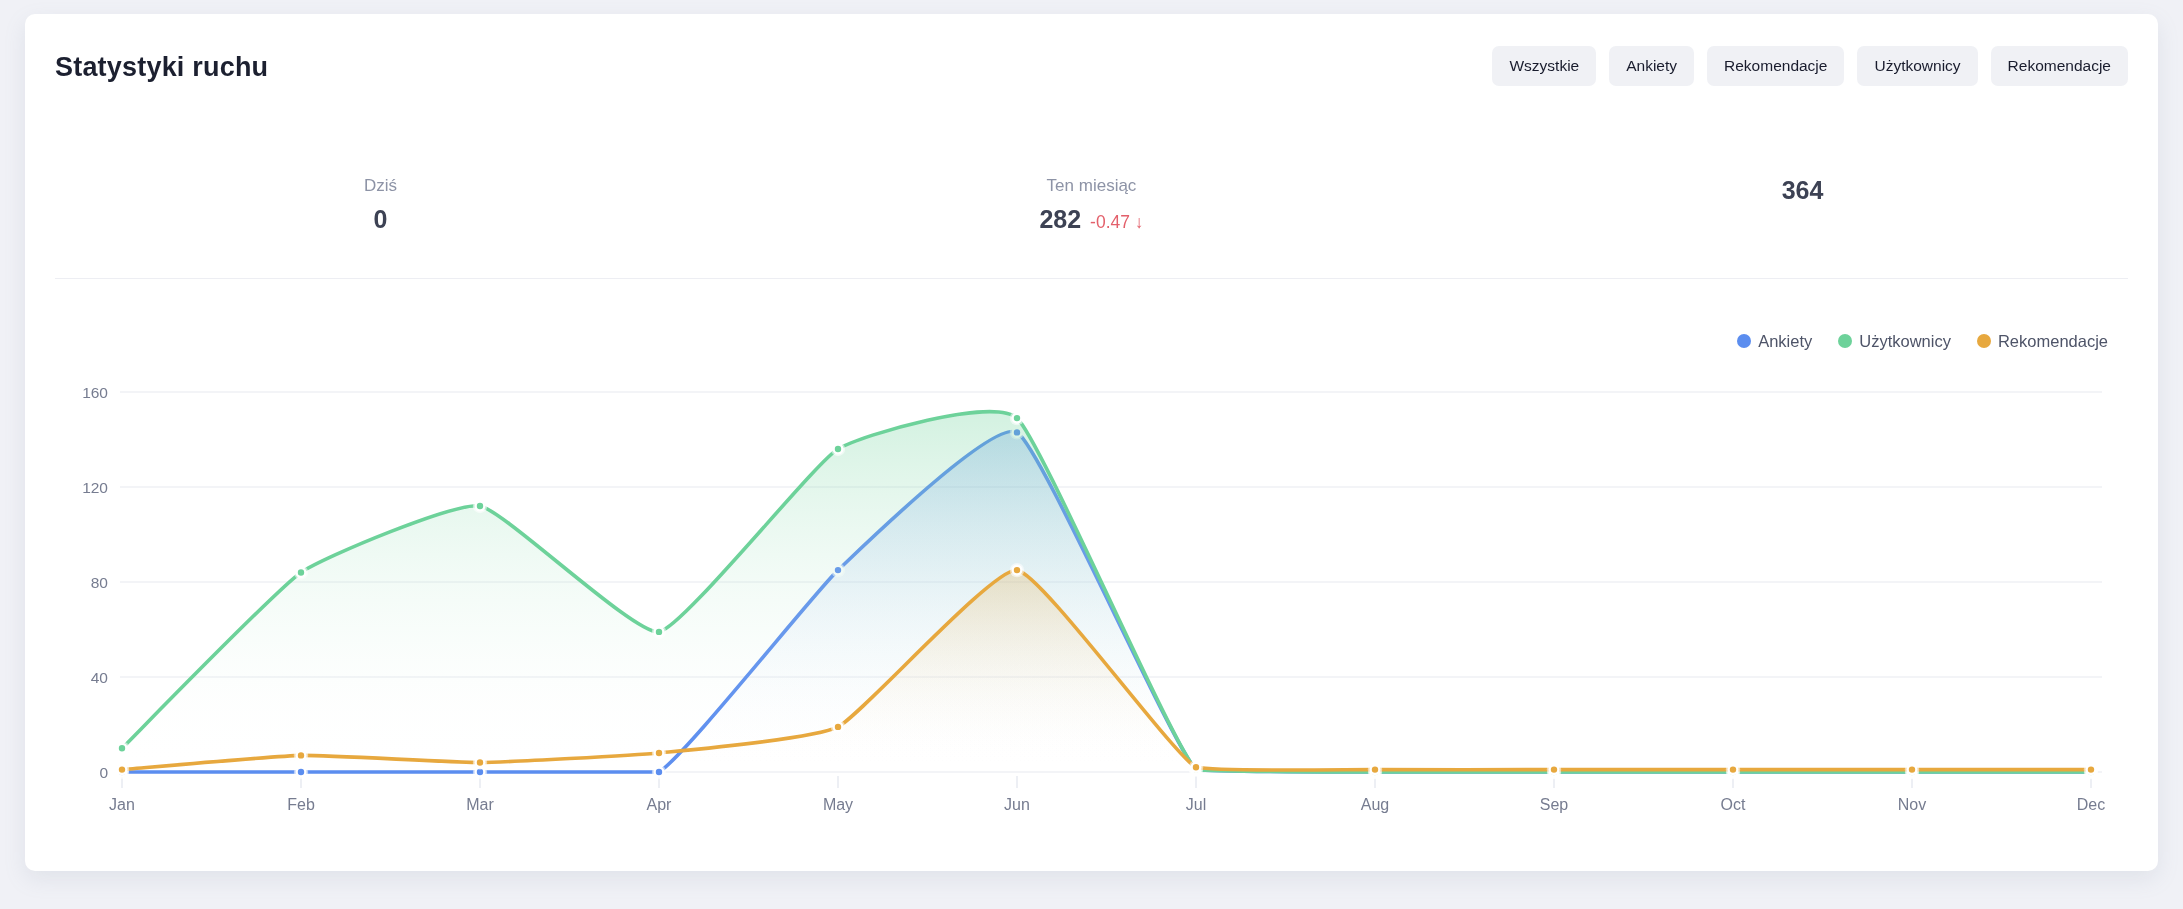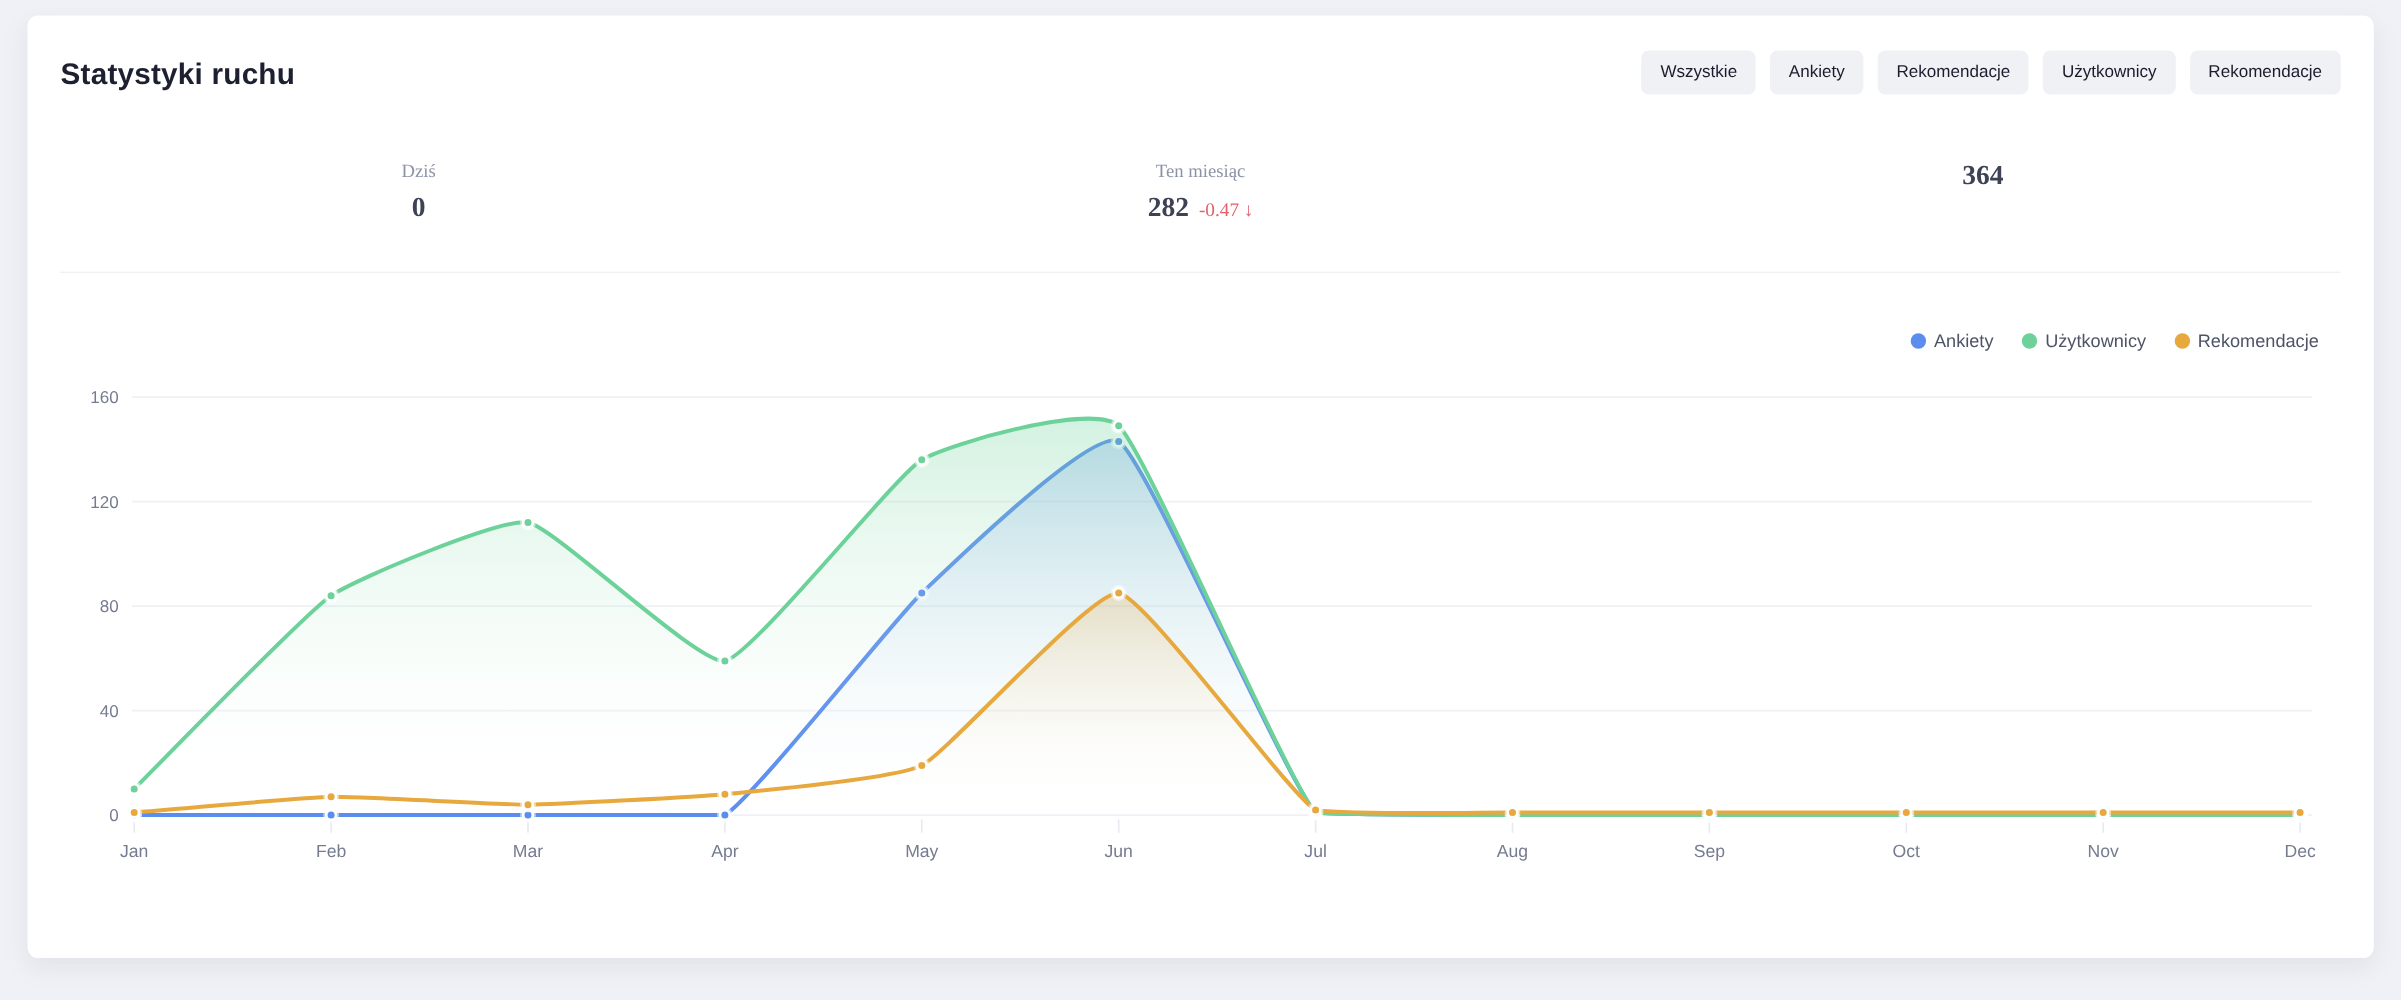--- a/index.html
+++ b/index.html
@@ -24,21 +24,21 @@
     font-size: 27px; font-weight: 700; color: #1c2030; letter-spacing: 0.2px;
     padding-top: 6px;
   }
   .filter-toolbar { display: flex; gap: 13px; }
   .filter-btn {
     background: #f0f1f5; border: none; border-radius: 7px;
     padding: 11px 17px; font-size: 15.5px; color: #191c2d;
     font-family: "Liberation Sans", sans-serif;
     cursor: pointer; white-space: nowrap;
   }
-  .stats-row { display: flex; margin-top: 60px; font-family: Liberation Serif, serif; }
+  .stats-row { display: flex; margin-top: 90px; }
   .stat-block { flex: 1; text-align: center; }
   .stat-label { font-size: 17px; color: #8d93a6; margin-bottom: 9px; }
   .stat-value-line {
     display: flex; justify-content: center; align-items: baseline; gap: 9px;
   }
   .stat-value { font-size: 25px; font-weight: 700; color: #3d4254; }
   .stat-delta { font-size: 17.5px; font-weight: 400; text-align: right; }
   .divider { height: 1px; background: #edeef3; margin: 44px 30px 0 30px; }
   .legend-row {
     display: flex; justify-content: flex-end; align-items: center;

